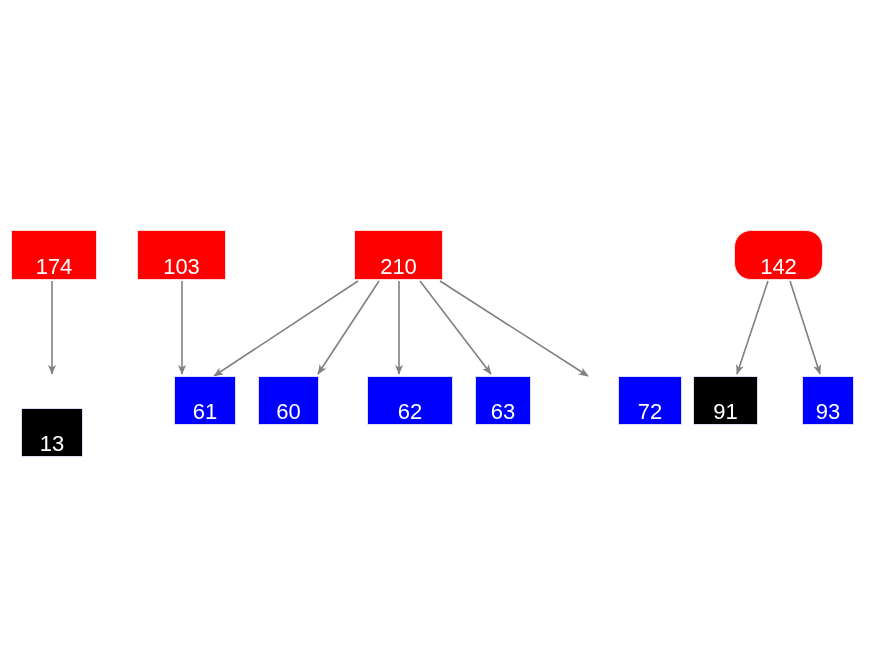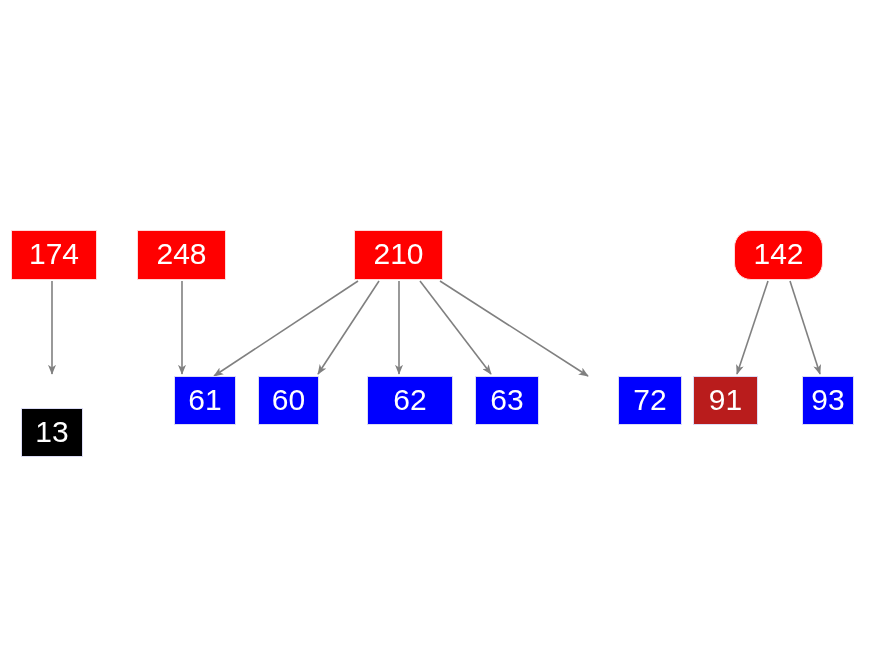--- a/index.html
+++ b/index.html
@@ -23,24 +23,24 @@
     left: 0;
     top: 0;
     width: 875px;
     height: 656px;
     pointer-events: none;
   }
   .node {
     position: absolute;
     box-sizing: border-box;
     display: flex;
-    align-items: center;
+    align-items: flex-end;
     justify-content: center;
     font-family: "Liberation Sans", sans-serif;
-    font-size: 30px;
+    font-size: 22px;
     line-height: 1;
     color: #ffffff;
     letter-spacing: 0px;
     user-select: none;
   }
   .node.parent {
     background: #ff0000;
     border: 1px solid #ffd9d9;
   }
   .node.child {
@@ -74,47 +74,47 @@
         <line x1="768" y1="281" x2="737" y2="374" stroke="#808080" stroke-width="1.6" marker-end="url(#arrowhead)"></line>
         <line x1="790" y1="281" x2="820" y2="374" stroke="#808080" stroke-width="1.6" marker-end="url(#arrowhead)"></line>
       </g>
   </svg>
 
   <div id="nodes-layer">
       <div class="node parent" style="left: 11px; top: 230px; width: 86px; height: 50px; background: rgb(255, 0, 0); color: rgb(255, 255, 255);">
         <span class="node-label">174</span>
       </div>
       <div class="node parent" style="left: 137px; top: 230px; width: 89px; height: 50px; background: rgb(255, 0, 0); color: rgb(255, 255, 255);">
-        <span class="node-label">248</span>
+        <span class="node-label">103</span>
       </div>
       <div class="node parent" style="left: 354px; top: 230px; width: 89px; height: 50px; background: rgb(255, 0, 0); color: rgb(255, 255, 255);">
         <span class="node-label">210</span>
       </div>
       <div class="node parent" style="left: 734px; top: 230px; width: 89px; height: 50px; background: rgb(255, 0, 0); color: rgb(255, 255, 255); border-radius: 17px;">
         <span class="node-label">142</span>
       </div>
       <div class="node child" style="left: 21px; top: 376px; width: 62px; height: 49px; background: #000000; color: rgb(255, 255, 255); margin-top: 32px;">
         <span class="node-label">13</span>
       </div>
       <div class="node child" style="left: 151px; top: 376px; width: 62px; height: 49px; background: rgb(0, 0, 255); color: rgb(255, 255, 255); margin-left: 23px;">
         <span class="node-label">61</span>
       </div>
       <div class="node child" style="left: 258px; top: 376px; width: 61px; height: 49px; background: rgb(0, 0, 255); color: rgb(255, 255, 255);">
         <span class="node-label">60</span>
       </div>
       <div class="node child" style="left: 367px; top: 376px; width: 86px; height: 49px; background: rgb(0, 0, 255); color: rgb(255, 255, 255);">
         <span class="node-label">62</span>
       </div>
-      <div class="node child" style="left: 475px; top: 376px; width: 64px; height: 49px; background: rgb(0, 0, 255); color: rgb(255, 255, 255);">
+      <div class="node child" style="left: 475px; top: 376px; width: 56px; height: 49px; background: rgb(0, 0, 255); color: rgb(255, 255, 255);">
         <span class="node-label">63</span>
       </div>
       <div class="node child" style="left: 585px; top: 376px; width: 64px; height: 49px; background: rgb(0, 0, 255); color: rgb(255, 255, 255); margin-left: 33px;">
         <span class="node-label">72</span>
       </div>
-      <div class="node child" style="left: 693px; top: 376px; width: 65px; height: 49px; background: #b91c1c; color: rgb(255, 255, 255);">
+      <div class="node child" style="left: 693px; top: 376px; width: 65px; height: 49px; background: #000000; color: rgb(255, 255, 255);">
         <span class="node-label">91</span>
       </div>
       <div class="node child" style="left: 802px; top: 376px; width: 52px; height: 49px; background: rgb(0, 0, 255); color: rgb(255, 255, 255);">
         <span class="node-label">93</span>
       </div>
     </div>
 
 </div>
 
 </body></html>

